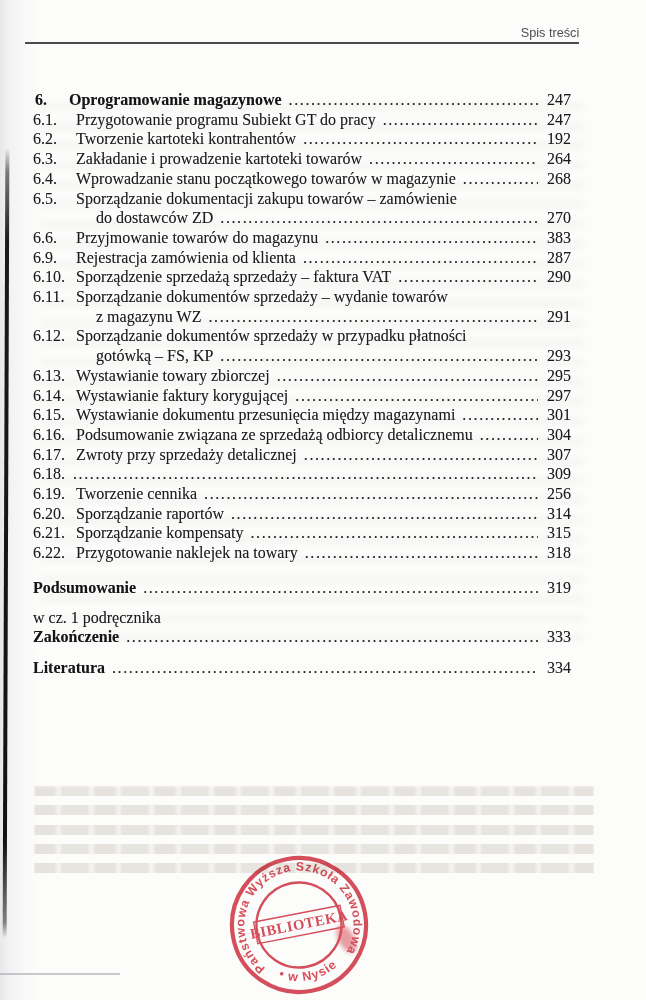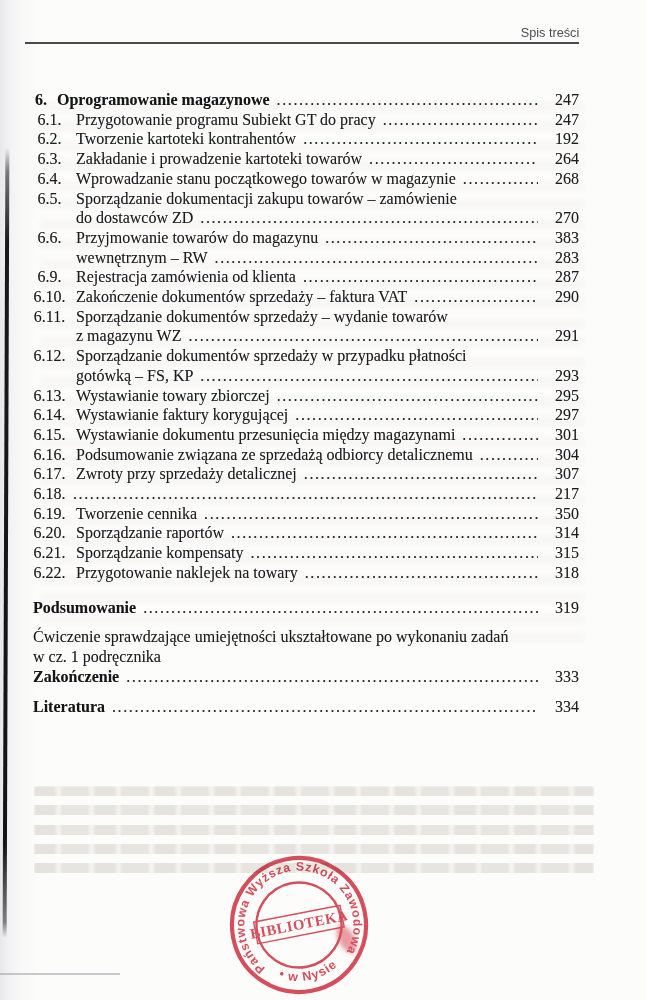--- a/index.html
+++ b/index.html
@@ -30,28 +30,28 @@
     font-family:"Liberation Sans",sans-serif;font-size:13.5px;color:#4e4e54;
     transform:scaleX(.94);transform-origin:100% 50%}
   .rule{position:absolute;left:25px;right:67px;top:42px;height:2px;background:#4a4a50}
   
   .toc{position:absolute;left:33px;right:67px;top:90px;
     font-size:16px;line-height:19.7px;
     text-shadow:0 0 .5px rgba(25,25,30,.35)}
   .row{display:flex;align-items:baseline}
   .chnum{flex:none;width:24px;padding-left:2px;box-sizing:border-box;font-weight:bold;color:#151518}
   .chapter .ttl{font-weight:bold;color:#151518}
-  .num{flex:none;width:33px;text-align:center}
+  .num{flex:none;width:33px;text-align:left}
   .ttl{margin-left:10px;white-space:nowrap}
-  .chapter .ttl{margin-left:0}
-  .cont{margin-left:43px}
+  .chapter .ttl{margin-left:12px}
+  .cont{margin-left:63px}
   .cont .ttl{margin-left:0}
   .lead{flex:1;overflow:hidden;white-space:nowrap;margin:0 9px 0 7px;color:#26262a}
   .lead::after{content:"....................................................................................................................................................................................";letter-spacing:1.6px}
-  .pg{flex:none;width:32px;text-align:right}
+  .pg{flex:none;width:32px;}
   .sec .ttl{margin-left:0;font-weight:bold;color:#151518}
   .sec-podsumowanie{margin-top:15px}
   .note{margin-top:10px}
   .note div{white-space:nowrap}
   .sec-zakonczenie{}
   .sec-literatura{margin-top:11px}
   
   .stamp{position:absolute;left:219px;top:845px;
     transform:rotate(-11deg);opacity:.92;
     font-family:"Liberation Sans",sans-serif;mix-blend-mode:multiply}
@@ -120,38 +120,33 @@
     </div>
 
     <div class="row">
       <span class="num">6.6.</span>
       <span class="ttl">Przyjmowanie towarów do magazynu</span>
       <span class="lead"></span>
       <span class="pg">383</span>
     </div>
 
     <div class="entry">
-      <div class="row cont">
-        <span class="ttl">wewnętrznym – RW</span>
-        <span class="lead"></span>
-        <span class="pg">283</span>
-      </div>
     </div>
 
 
     <div class="row">
       <span class="num">6.9.</span>
       <span class="ttl">Rejestracja zamówienia od klienta</span>
       <span class="lead"></span>
       <span class="pg">287</span>
     </div>
 
     <div class="row">
       <span class="num">6.10.</span>
-      <span class="ttl">Zakończenie dokumentów sprzedaży – faktura VAT</span>
+      <span class="ttl">Sporządzenie sprzedażą sprzedaży – faktura VAT</span>
       <span class="lead"></span>
       <span class="pg">290</span>
     </div>
 
     <div class="entry">
       <div class="row">
         <span class="num">6.11.</span>
         <span class="ttl">Sporządzanie dokumentów sprzedaży – wydanie towarów</span>
       </div>
       <div class="row cont">
@@ -204,28 +199,28 @@
     <div class="row">
       <span class="num">6.17.</span>
       <span class="ttl">Zwroty przy sprzedaży detalicznej</span>
       <span class="lead"></span>
       <span class="pg">307</span>
     </div>
 
     <div class="row">
       <span class="num">6.18.</span>
       <span class="lead"></span>
-      <span class="pg">217</span>
+      <span class="pg">309</span>
     </div>
 
     <div class="row">
       <span class="num">6.19.</span>
       <span class="ttl">Tworzenie cennika</span>
       <span class="lead"></span>
-      <span class="pg">350</span>
+      <span class="pg">256</span>
     </div>
 
     <div class="row">
       <span class="num">6.20.</span>
       <span class="ttl">Sporządzanie raportów</span>
       <span class="lead"></span>
       <span class="pg">314</span>
     </div>
 
     <div class="row">
@@ -242,21 +237,20 @@
       <span class="pg">318</span>
     </div>
 
     <div class="row sec sec-podsumowanie">
       <span class="ttl">Podsumowanie</span>
       <span class="lead"></span>
       <span class="pg">319</span>
     </div>
 
     <div class="note">
-      <div>Ćwiczenie sprawdzające umiejętności ukształtowane po wykonaniu zadań</div>
       <div>w cz. 1 podręcznika</div>
     </div>
 
     <div class="row sec sec-zakonczenie">
       <span class="ttl">Zakończenie</span>
       <span class="lead"></span>
       <span class="pg">333</span>
     </div>
 
     <div class="row sec sec-literatura">

